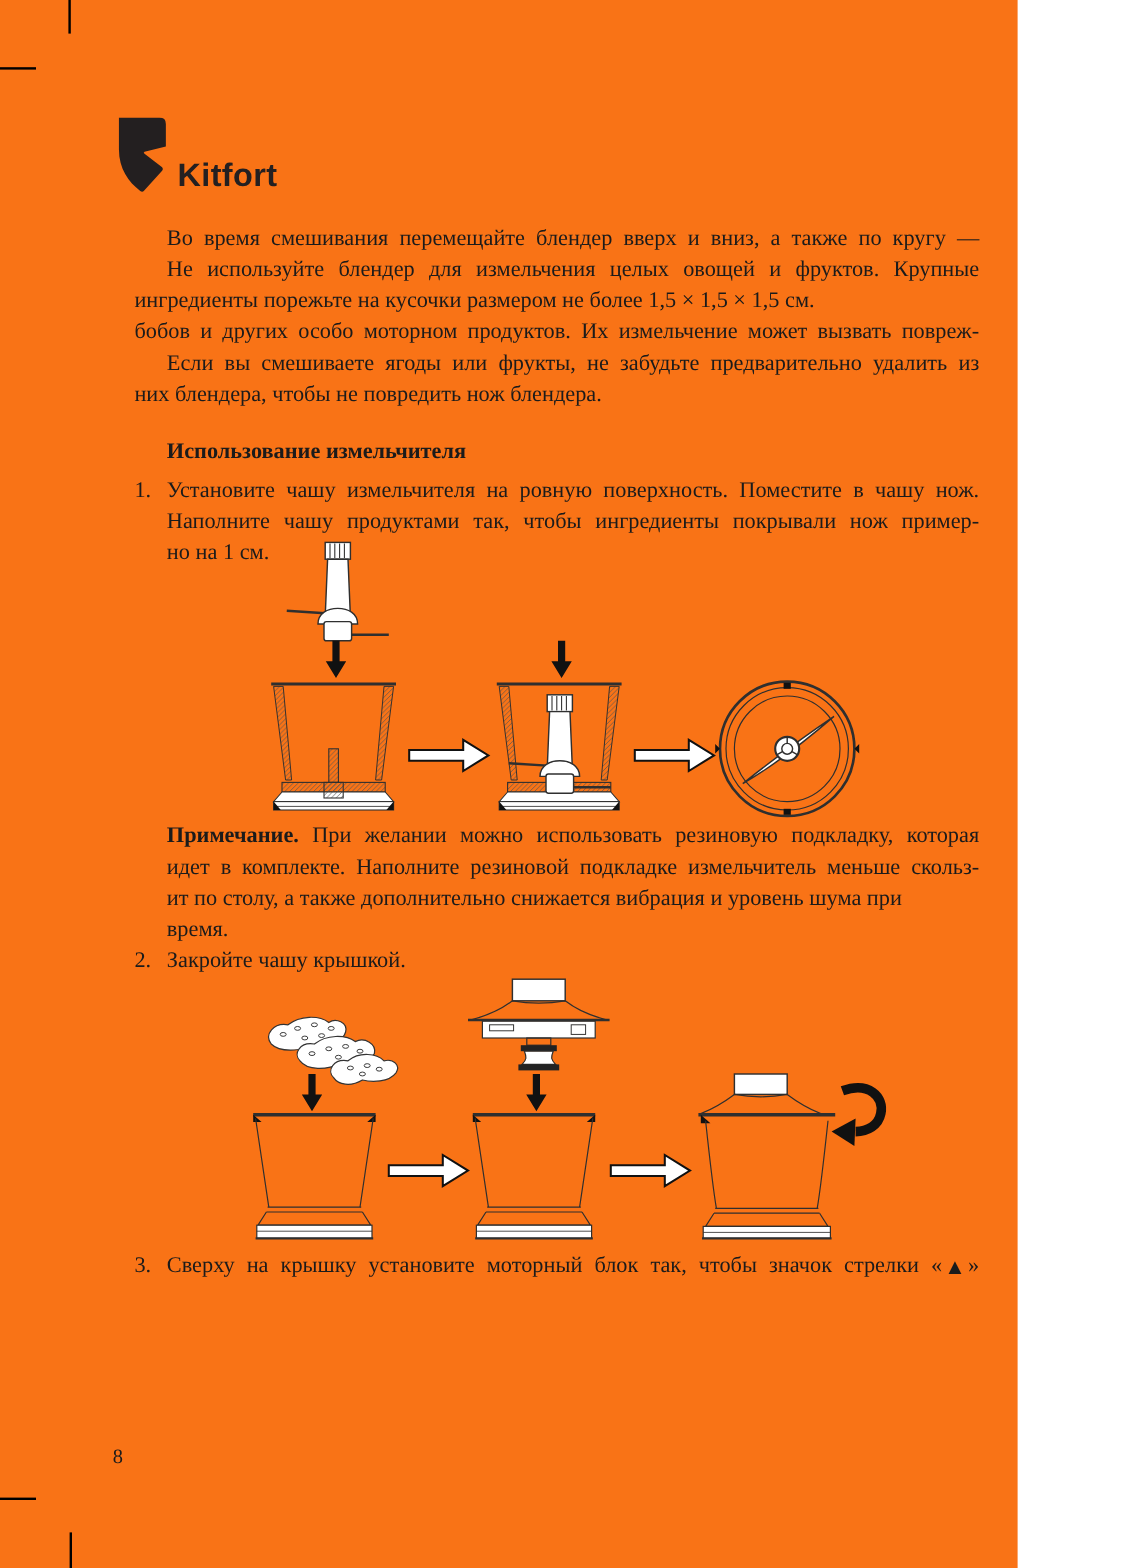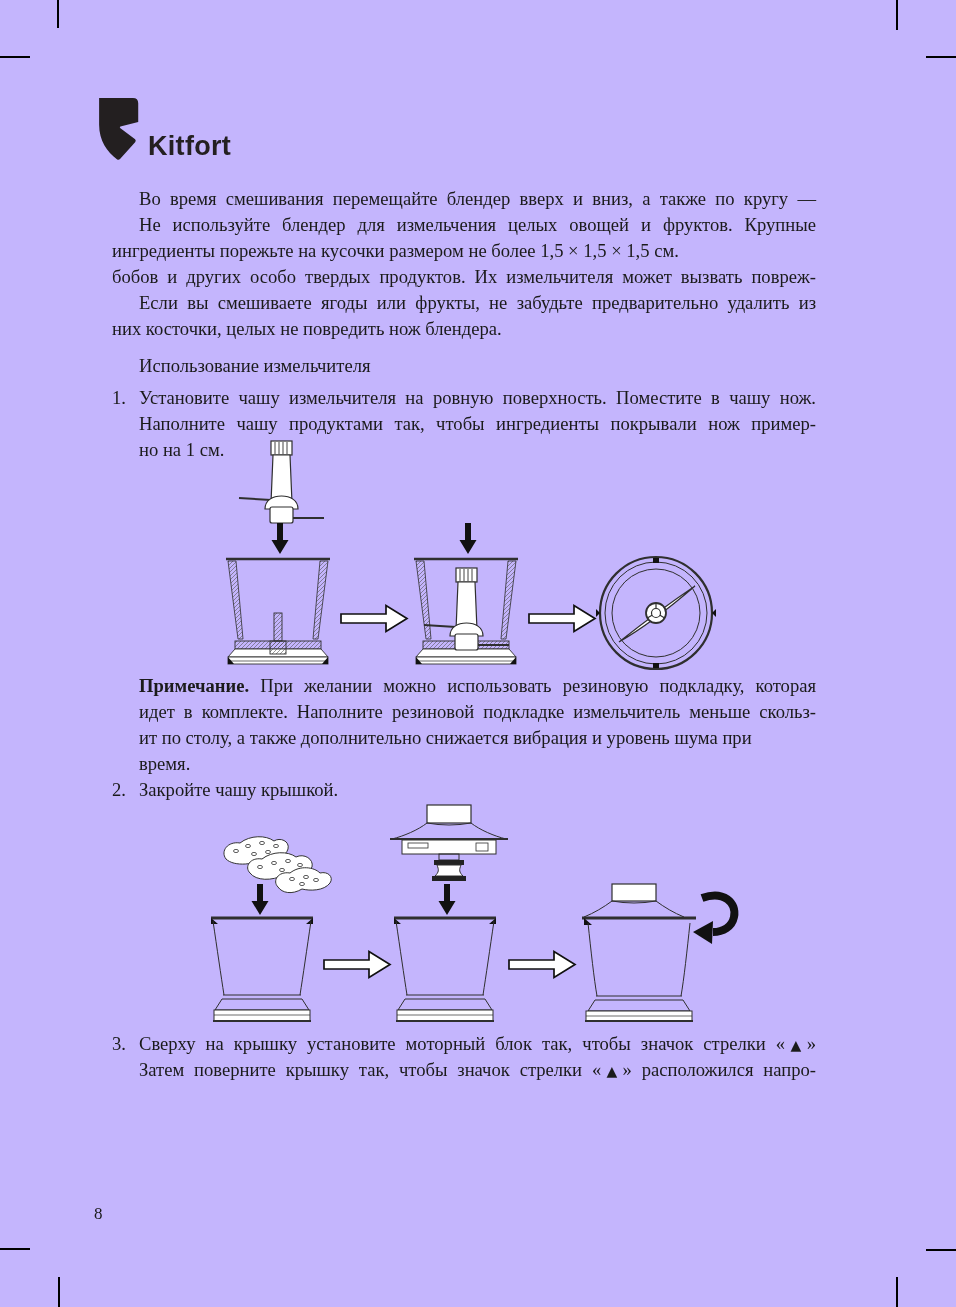--- a/index.html
+++ b/index.html
@@ -1,29 +1,29 @@
 <!DOCTYPE html>
 <html><head>
 <meta charset="utf-8">
 <style>
   html,body{margin:0;padding:0;background:#fff;}
-  .page{position:relative;width:956px;height:1307px;background:#c4b5fd;overflow:hidden;
+  .page{position:relative;width:848px;height:1307px;background:#f97316;overflow:hidden;
         font-family:"Liberation Serif",serif;color:#1b1b1b;}
   
   .crop{position:absolute;background:#000;}
   
   .logo{position:absolute;left:92px;top:98px;display:flex;align-items:flex-end;}
   .logo .word{font-family:"Liberation Sans",sans-serif;font-weight:bold;font-size:27px;
               color:#242021;letter-spacing:.3px;margin-left:8px;line-height:1;padding-bottom:2px;}
   
   .content{position:absolute;left:112px;top:186px;width:704px;}
   .ln{height:26px;line-height:26px;font-size:18.6px;white-space:nowrap;}
   .jl{white-space:normal;text-align:justify;text-align-last:justify;}
   .fi{text-indent:27px;}
-  .head{font-weight:normal;margin-top:11px;}
+  .head{font-weight:bold;margin-top:22px;}
   .step{position:relative;padding-left:27px;margin-top:6px;}
   .step .num{position:absolute;left:0;top:0;width:24px;height:26px;line-height:26px;font-size:18.6px;}
   .note{padding-left:27px;margin-top:2px;}
   .b{font-weight:bold;}
   .tri{font-family:"DejaVu Sans",sans-serif;font-size:14px;}
   .lockwrap svg{vertical-align:-2px;}
   .fig{display:block;}
   .fig1{margin:-26px 0 0 110px;}
   .fig2{margin:-4px 0 0 94px;}
   .pagenum{position:absolute;left:94px;top:1204px;font-size:17px;}
@@ -47,23 +47,23 @@
       <path d="M7,0 H45 Q51,0 51,6 V27 L31,32 Q29.5,32.7 31,34 L47.5,46.5 Q49,48 47.5,49.8 L30.5,68.5 Q29,70.2 27,68.8 C16,60.5 7,48 7,30 Z" fill="#231f20"></path>
     </svg>
     <span class="word">Kitfort</span>
   </div>
 
   <div class="content">
 
     <div class="ln jl fi">Во время смешивания перемещайте блендер вверх и вниз, а также по кругу —</div>
     <div class="ln jl fi">Не используйте блендер для измельчения целых овощей и фруктов. Крупные</div>
     <div class="ln">ингредиенты порежьте на кусочки размером не более 1,5 × 1,5 × 1,5 см.</div>
-    <div class="ln jl">бобов и других особо твердых продуктов. Их измельчителя может вызвать повреж-</div>
+    <div class="ln jl">бобов и других особо моторном продуктов. Их измельчение может вызвать повреж-</div>
     <div class="ln jl fi">Если вы смешиваете ягоды или фрукты, не забудьте предварительно удалить из</div>
-    <div class="ln">них косточки, целых не повредить нож блендера.</div>
+    <div class="ln">них блендера, чтобы не повредить нож блендера.</div>
 
     <div class="ln head fi">Использование измельчителя</div>
 
     <div class="step">
       <span class="num">1.</span>
       <div class="ln jl">Установите чашу измельчителя на ровную поверхность. Поместите в чашу нож.</div>
       <div class="ln jl">Наполните чашу продуктами так, чтобы ингредиенты покрывали нож пример-</div>
       <div class="ln">но на 1 см.</div>
     </div>
 
@@ -223,19 +223,18 @@
 
       <g>
         <path d="M496,99 C518,91 531,104 528,118 C526,128 517,133 507,133" fill="none" stroke="#111" stroke-width="8"></path>
         <path d="M487,133 L507,122 L506,145 Z" fill="#111"></path>
       </g>
     </svg>
 
     <div class="step">
       <span class="num">3.</span>
       <div class="ln jl"><span>Сверху на крышку установите моторный блок так, чтобы значок стрелки «</span><span class="tri">▲</span><span>»</span></div>
-      <div class="ln jl"><span>Затем поверните крышку так, чтобы значок стрелки «</span><span class="tri">▲</span><span>» расположился напро-</span></div>
     </div>
 
   </div>
 
   <div class="pagenum">8</div>
 </div>
 
 </body></html>

